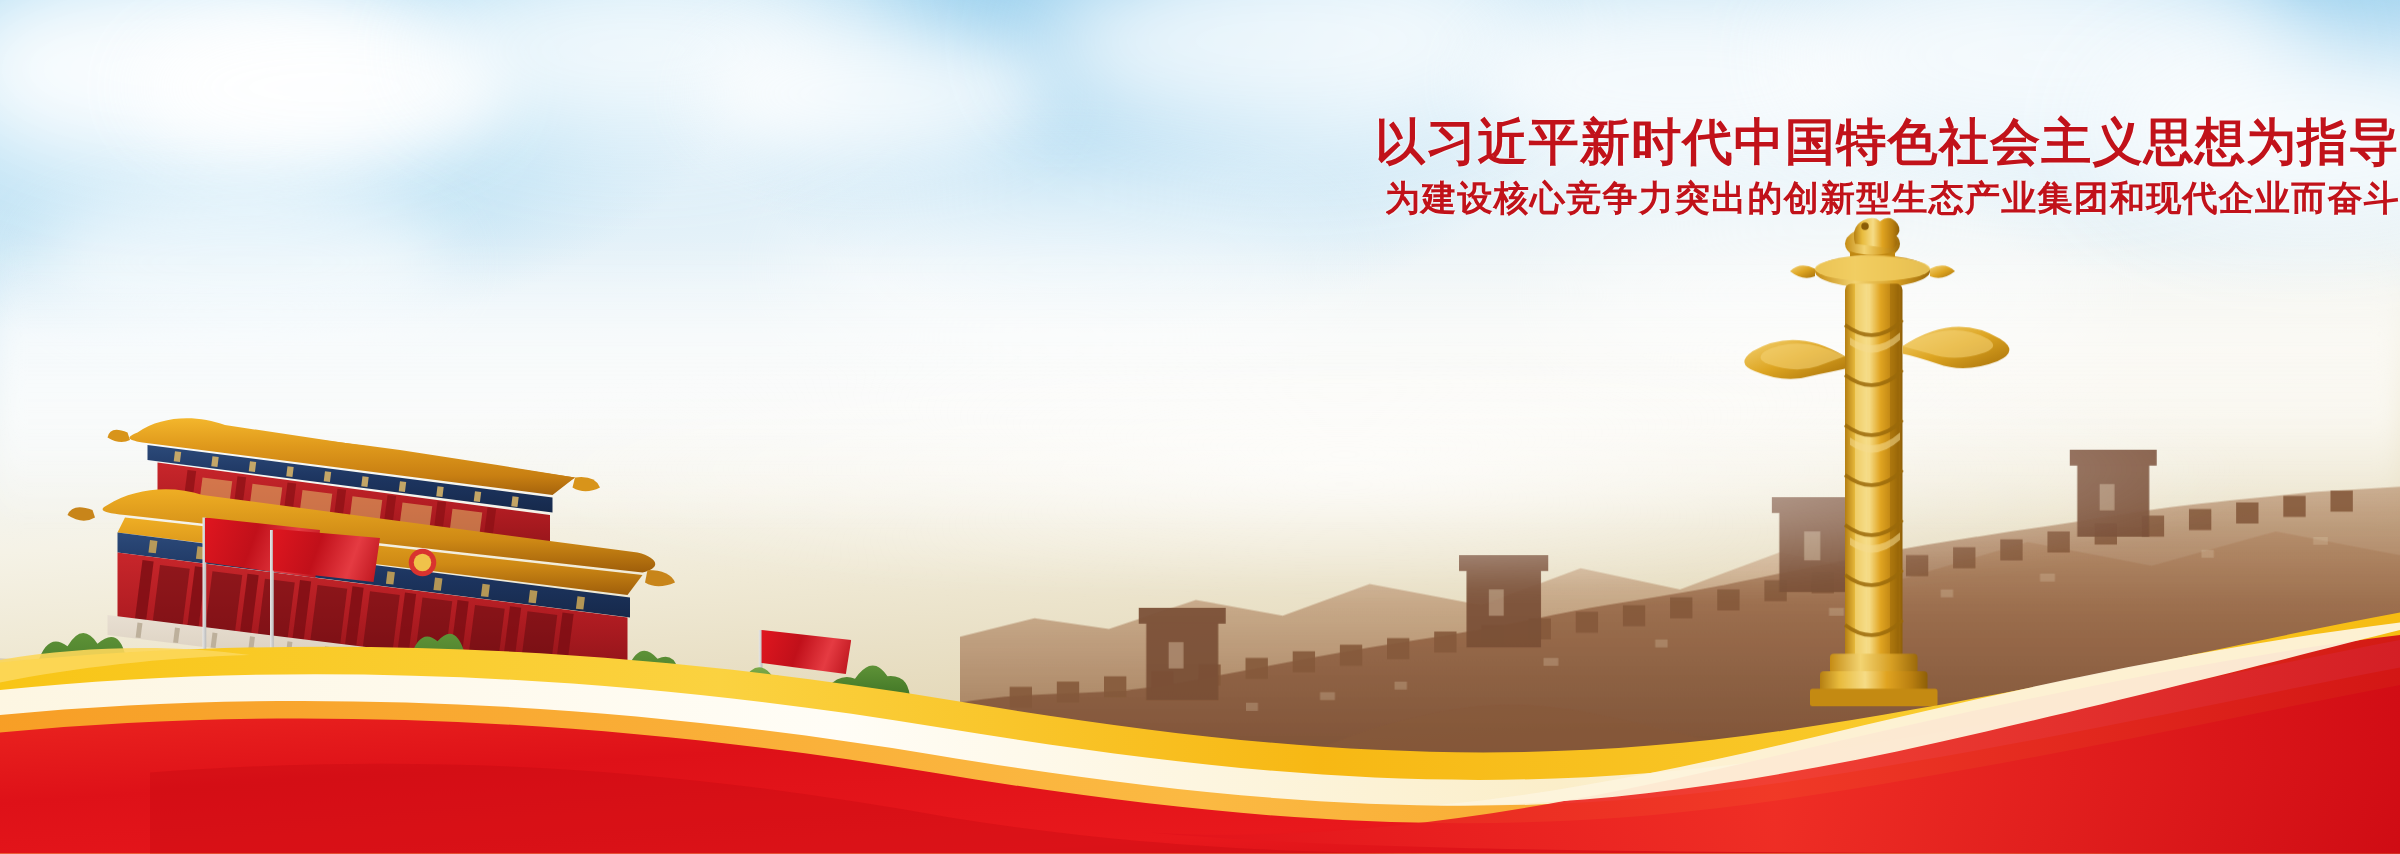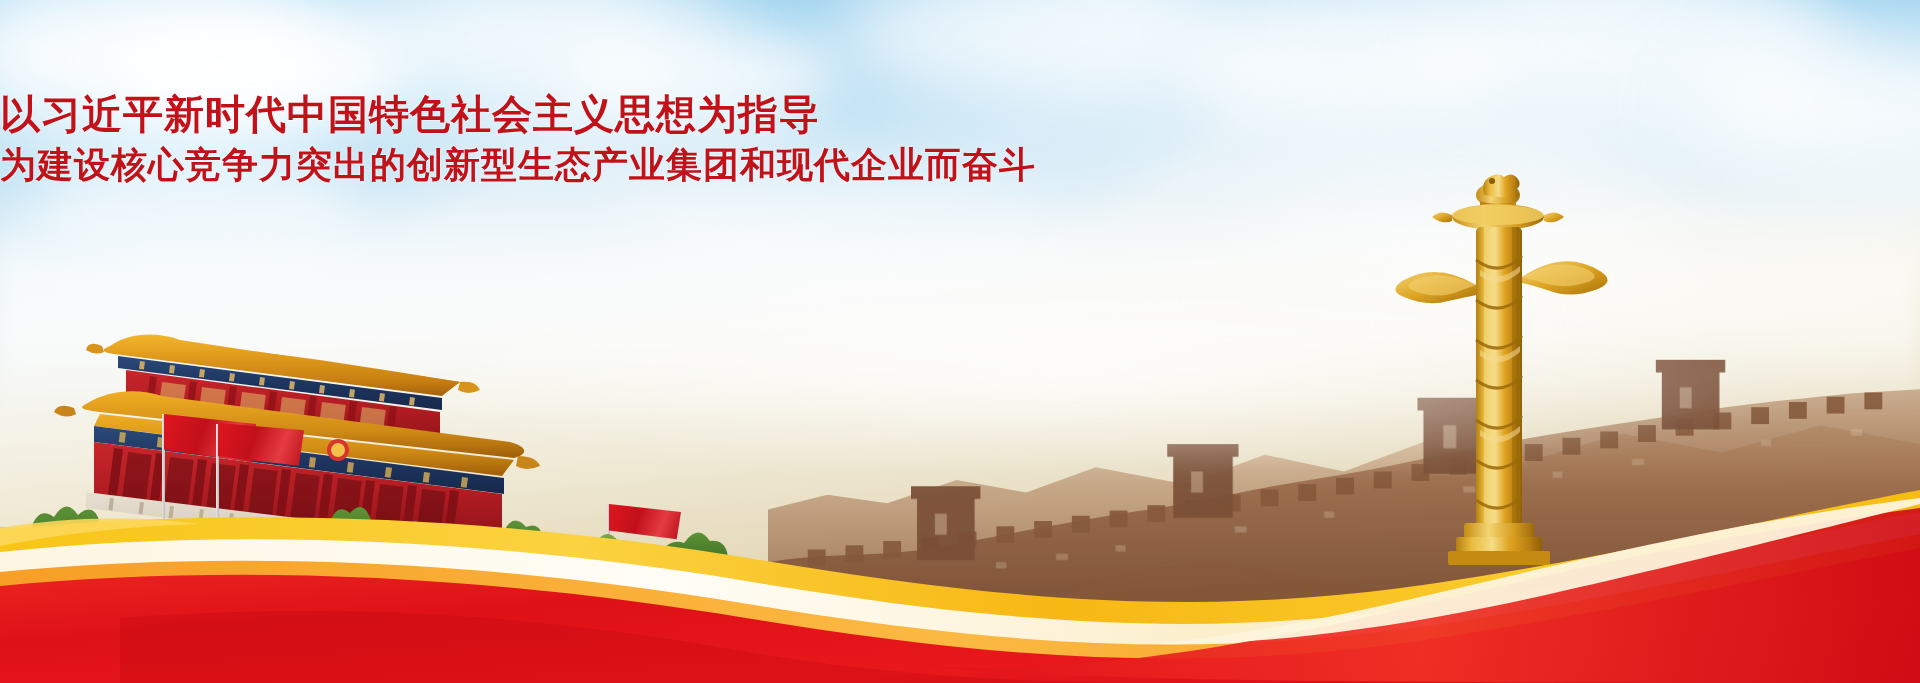--- a/index.html
+++ b/index.html
@@ -119,37 +119,37 @@
   .huabiao{position:absolute;right:300px;top:165px;width:240px;height:400px;}
   .huabiao svg{width:100%;height:100%;display:block;}
 
   
   .ribbons{position:absolute;left:0;right:0;bottom:0;height:215px;}
   .ribbons svg{width:100%;height:100%;display:block;}
 
   
   .headline{
     position:absolute;left:0;right:0;top:88px;
-    text-align:left;
+    text-align:right;
     z-index:40;
     pointer-events:none;
   }
   .headline .line{
     font-family:"Liberation Sans",sans-serif;
     font-weight:700;
     color:#c1121a;
     letter-spacing:1px;
     line-height:1.32;
     text-shadow:
        0 0 1px rgba(255,255,255,.55),
        1px 1px 0 rgba(255,255,255,.35),
       -1px -1px 0 rgba(255,255,255,.25);
   }
   #headline-line-1{font-size:40px;}
-  #headline-line-2{font-size:36px;}
+  #headline-line-2{font-size:28px;}
 
   
   .greenery{position:absolute;left:0;bottom:108px;width:760px;height:110px;}
   .greenery svg{width:100%;height:100%;display:block;}
 </style>
 </head>
 <body>
 
 <div id="banner">
 

